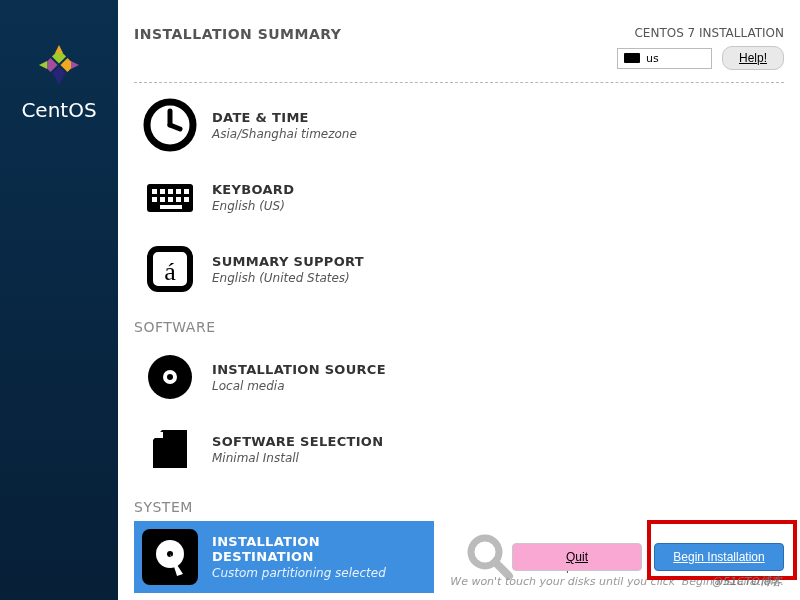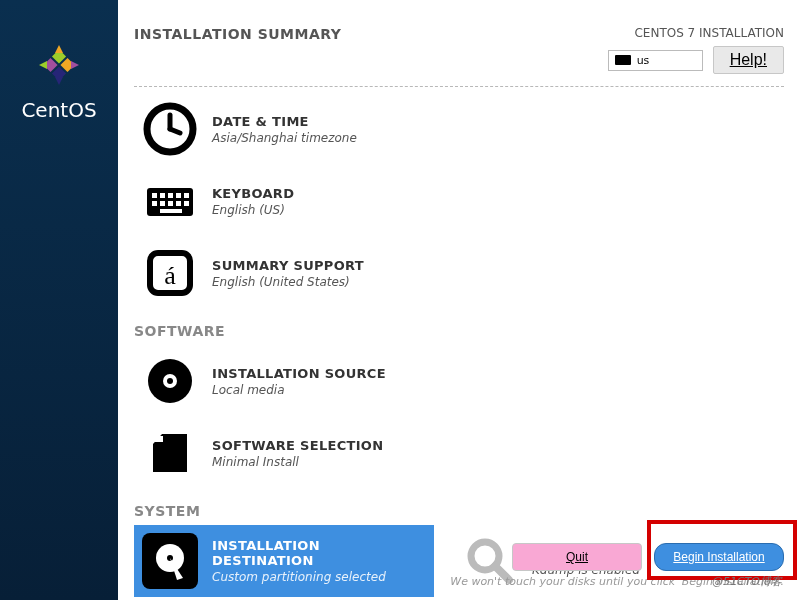--- a/index.html
+++ b/index.html
@@ -9,38 +9,38 @@
     .logo { width: 50px; height: 50px; margin-bottom: 8px; }
     .logo-text { color: #fff; font-size: 20px; }
     .main { flex: 1; height: 600px; position: relative; }
     .header { padding: 26px 16px 8px 16px; display: flex; justify-content: space-between; align-items: flex-start; }
     .page-title { font-size: 14px; font-weight: 600; color: #555; letter-spacing: 0.5px; }
     .header-right { text-align: right; }
     .installer-title { font-size: 12px; color: #555; margin-bottom: 6px; }
     .header-controls { display: flex; gap: 10px; align-items: center; }
     .keyboard-indicator { background: #fff; border: 1px solid #bbb; padding: 3px 6px; font-size: 11px; display: flex; gap: 6px; align-items: center; width: 95px; }
     .kbd-icon-mini { width: 16px; height: 10px; background: #000; border-radius: 1px; }
-    .help-btn { background: #e9e9e9; border: 1px solid #c7c7c7; border-radius: 2px; padding: 4px 16px; font-size: 16px; text-decoration: underline; }
+    .help-btn { background: #e9e9e9; border: 1px solid #c7c7c7; border-radius: 10px; padding: 4px 16px; font-size: 12px; text-decoration: underline; }
     .divider { border: none; border-top: 1px dashed #b8b8b8; margin: 4px 16px 6px 16px; }
     .section { padding: 0 16px; }
-    .section-title { font-size: 14px; color: #888; font-weight: 700; margin: 14px 0 6px 0; letter-spacing: 0.5px; }
+    .section-title { font-size: 14px; color: #888; font-weight: 400; margin: 14px 0 6px 0; letter-spacing: 0.5px; }
     .grid { display: flex; flex-wrap: wrap; gap: 0 20px; }
     .spoke { display: flex; align-items: center; width: 320px; padding: 8px; gap: 14px; cursor: pointer; }
     .spoke.selected { background: #3e8fe0; color: #fff; }
     .spoke.selected .spoke-title { color: #fff; }
     .spoke.selected .spoke-sub { color: #e7f1fb; font-style: italic; }
     .spoke-icon { width: 56px; height: 56px; display: flex; align-items: center; justify-content: center; }
     .spoke-icon svg { width: 54px; height: 54px; }
     .spoke-text { flex: 1; }
     .spoke-title { font-size: 13px; font-weight: 600; color: #333; letter-spacing: 0.3px; }
     .spoke-sub { font-size: 12px; color: #555; font-style: italic; margin-top: 2px; }
     .footer { position: absolute; bottom: 0; left: 0; right: 0; padding: 10px 16px 12px 16px; text-align: right; }
     .footer-buttons { display: flex; justify-content: flex-end; gap: 12px; margin-bottom: 4px; }
     .quit-btn { background: #f9a8d4; border: 1px solid #c7c7c7; border-radius: 4px; padding: 6px 12px; font-size: 12px; width: 130px; text-decoration: underline; }
-    .begin-btn { background: #3e8fe0; color: #fff; border: 1px solid #2a6db0; border-radius: 12px; padding: 6px 12px; font-size: 12px; width: 130px; text-decoration: underline; }
+    .begin-btn { background: #3e8fe0; color: #fff; border: 1px solid #2a6db0; border-radius: 4px; padding: 6px 12px; font-size: 12px; width: 130px; text-decoration: underline; }
     .footer-text { font-size: 11px; color: #999; font-style: italic; margin-top: 4px; }
     .highlight-box { position: absolute; right: 3px; bottom: 20px; width: 150px; height: 60px; border: 4px solid #d40000; pointer-events: none; }
     .watermark { position: absolute; right: 18px; bottom: 11px; font-size: 11px; color: #777; font-style: italic; }
   </style>
 </head>
 <body>
 
 <div class="leftbar">
   <div class="logo">
     <svg viewBox="0 0 50 50">

